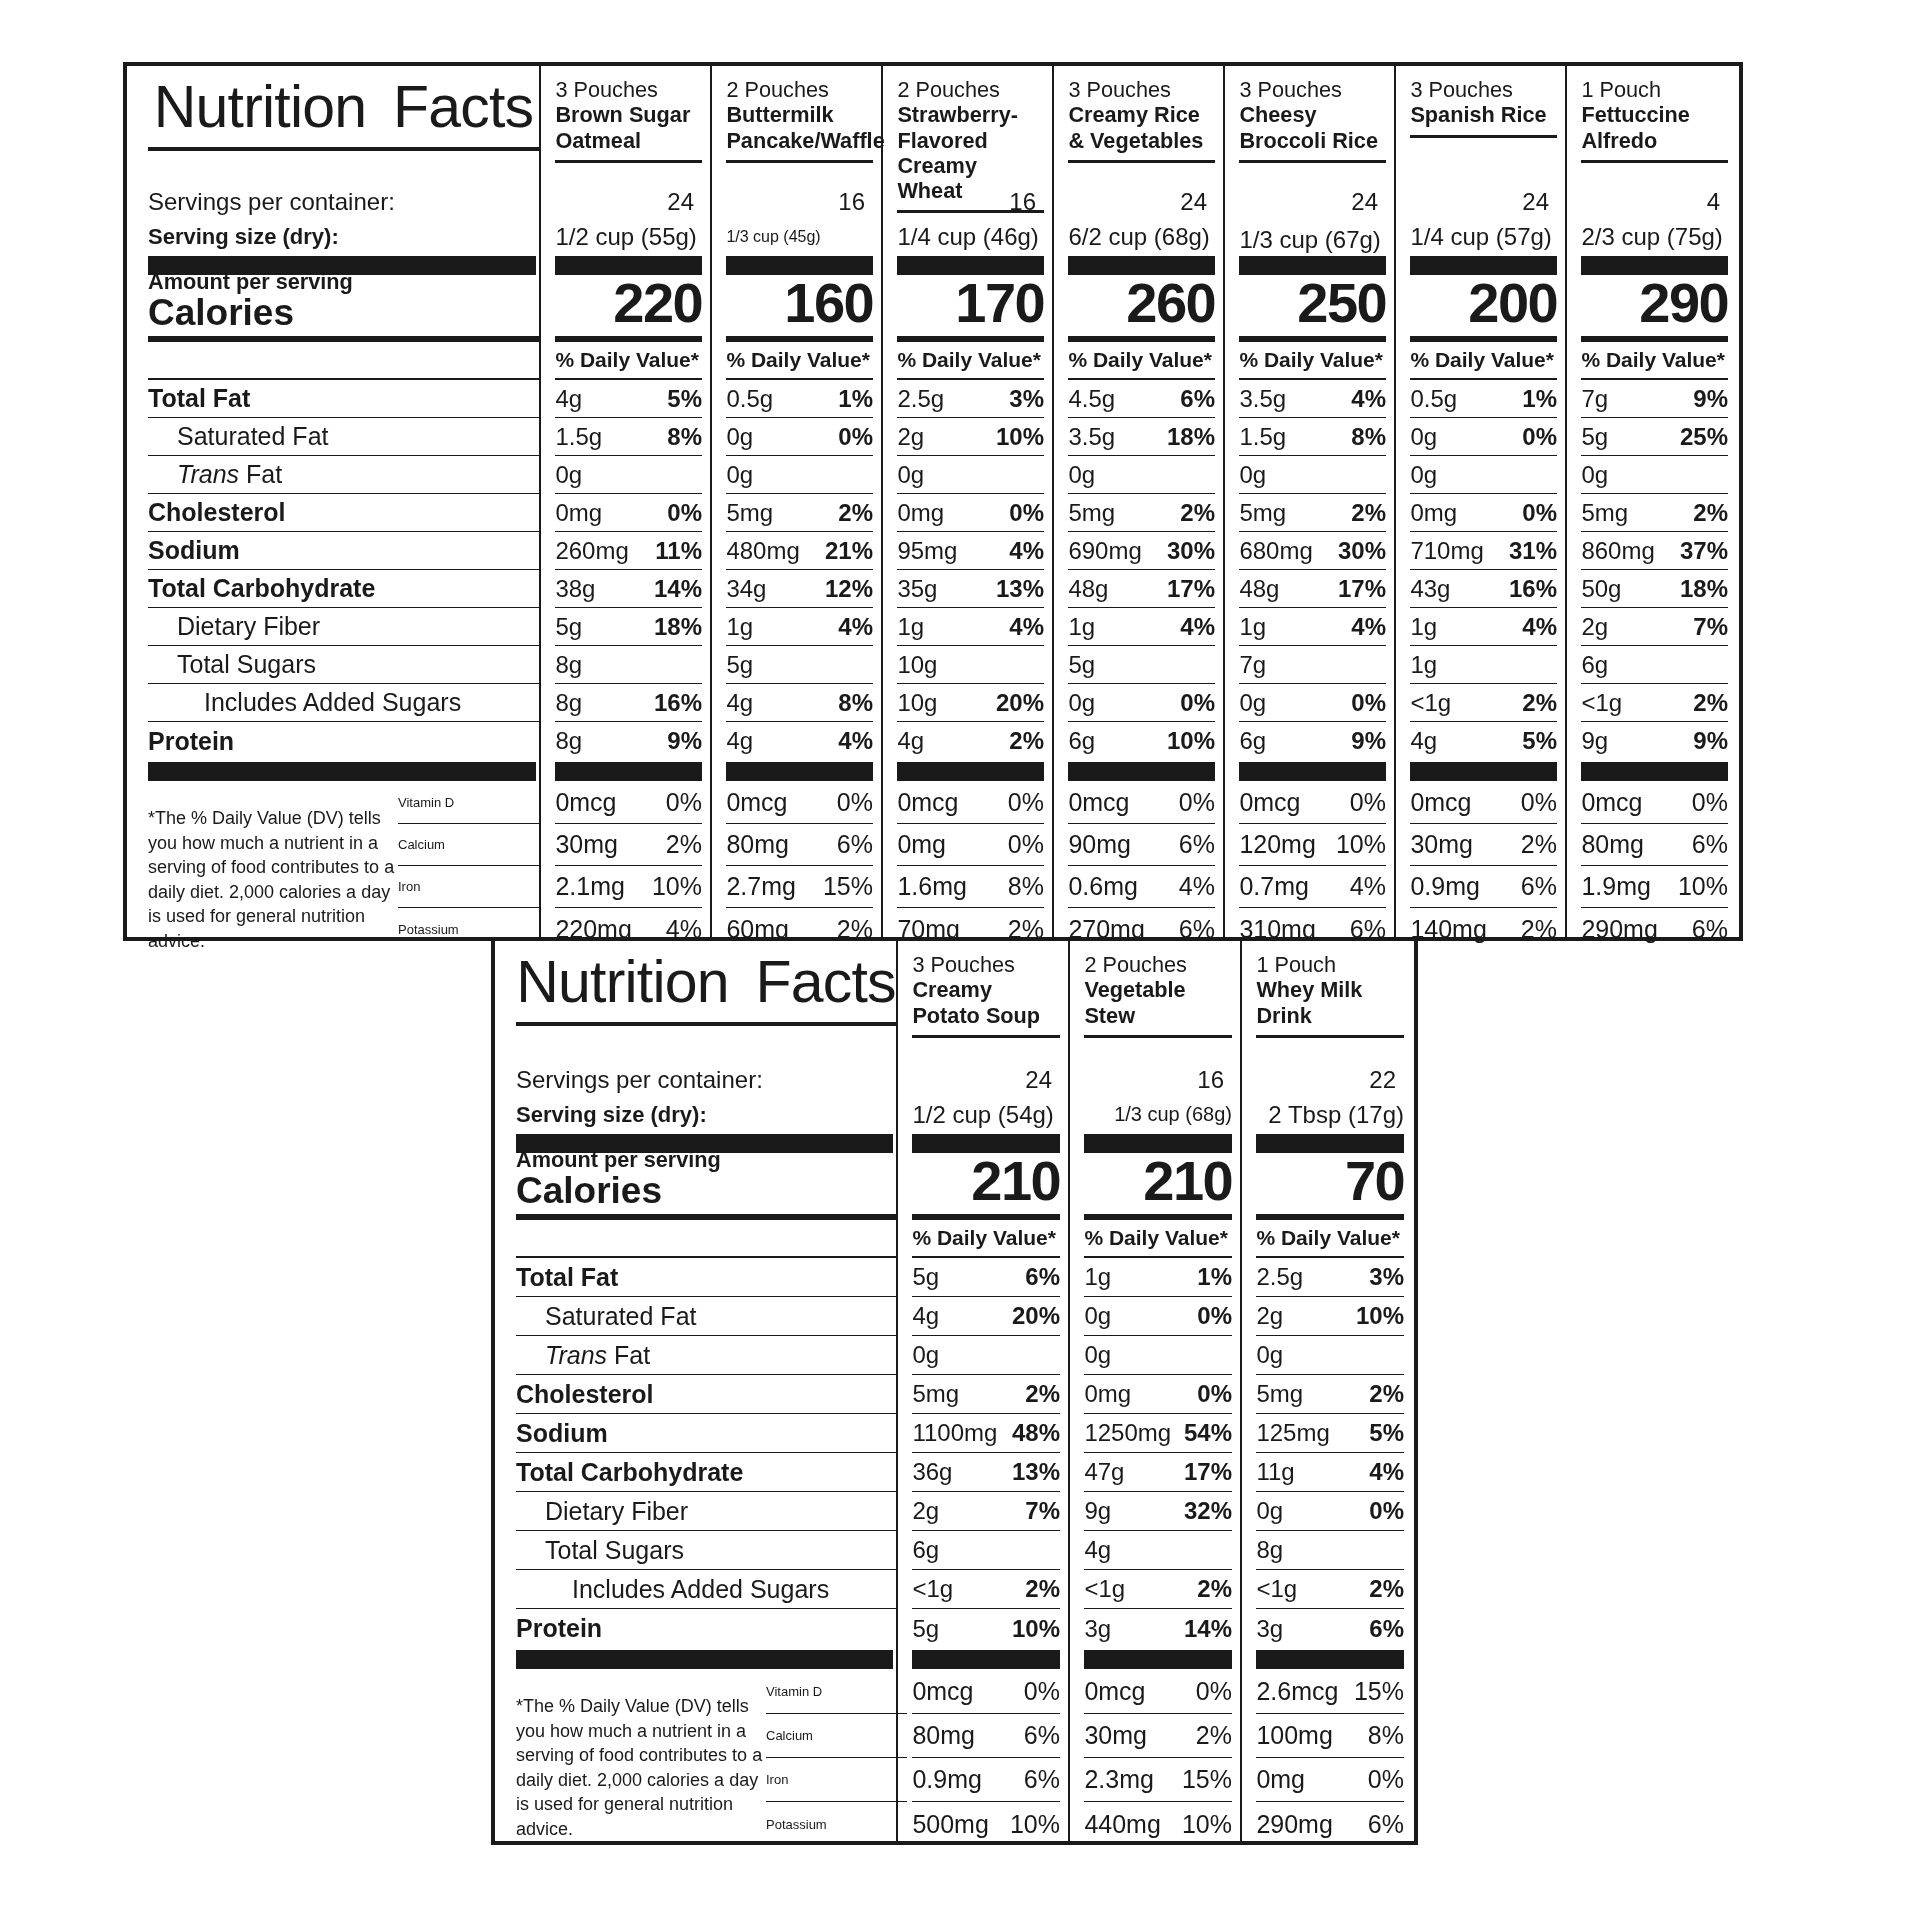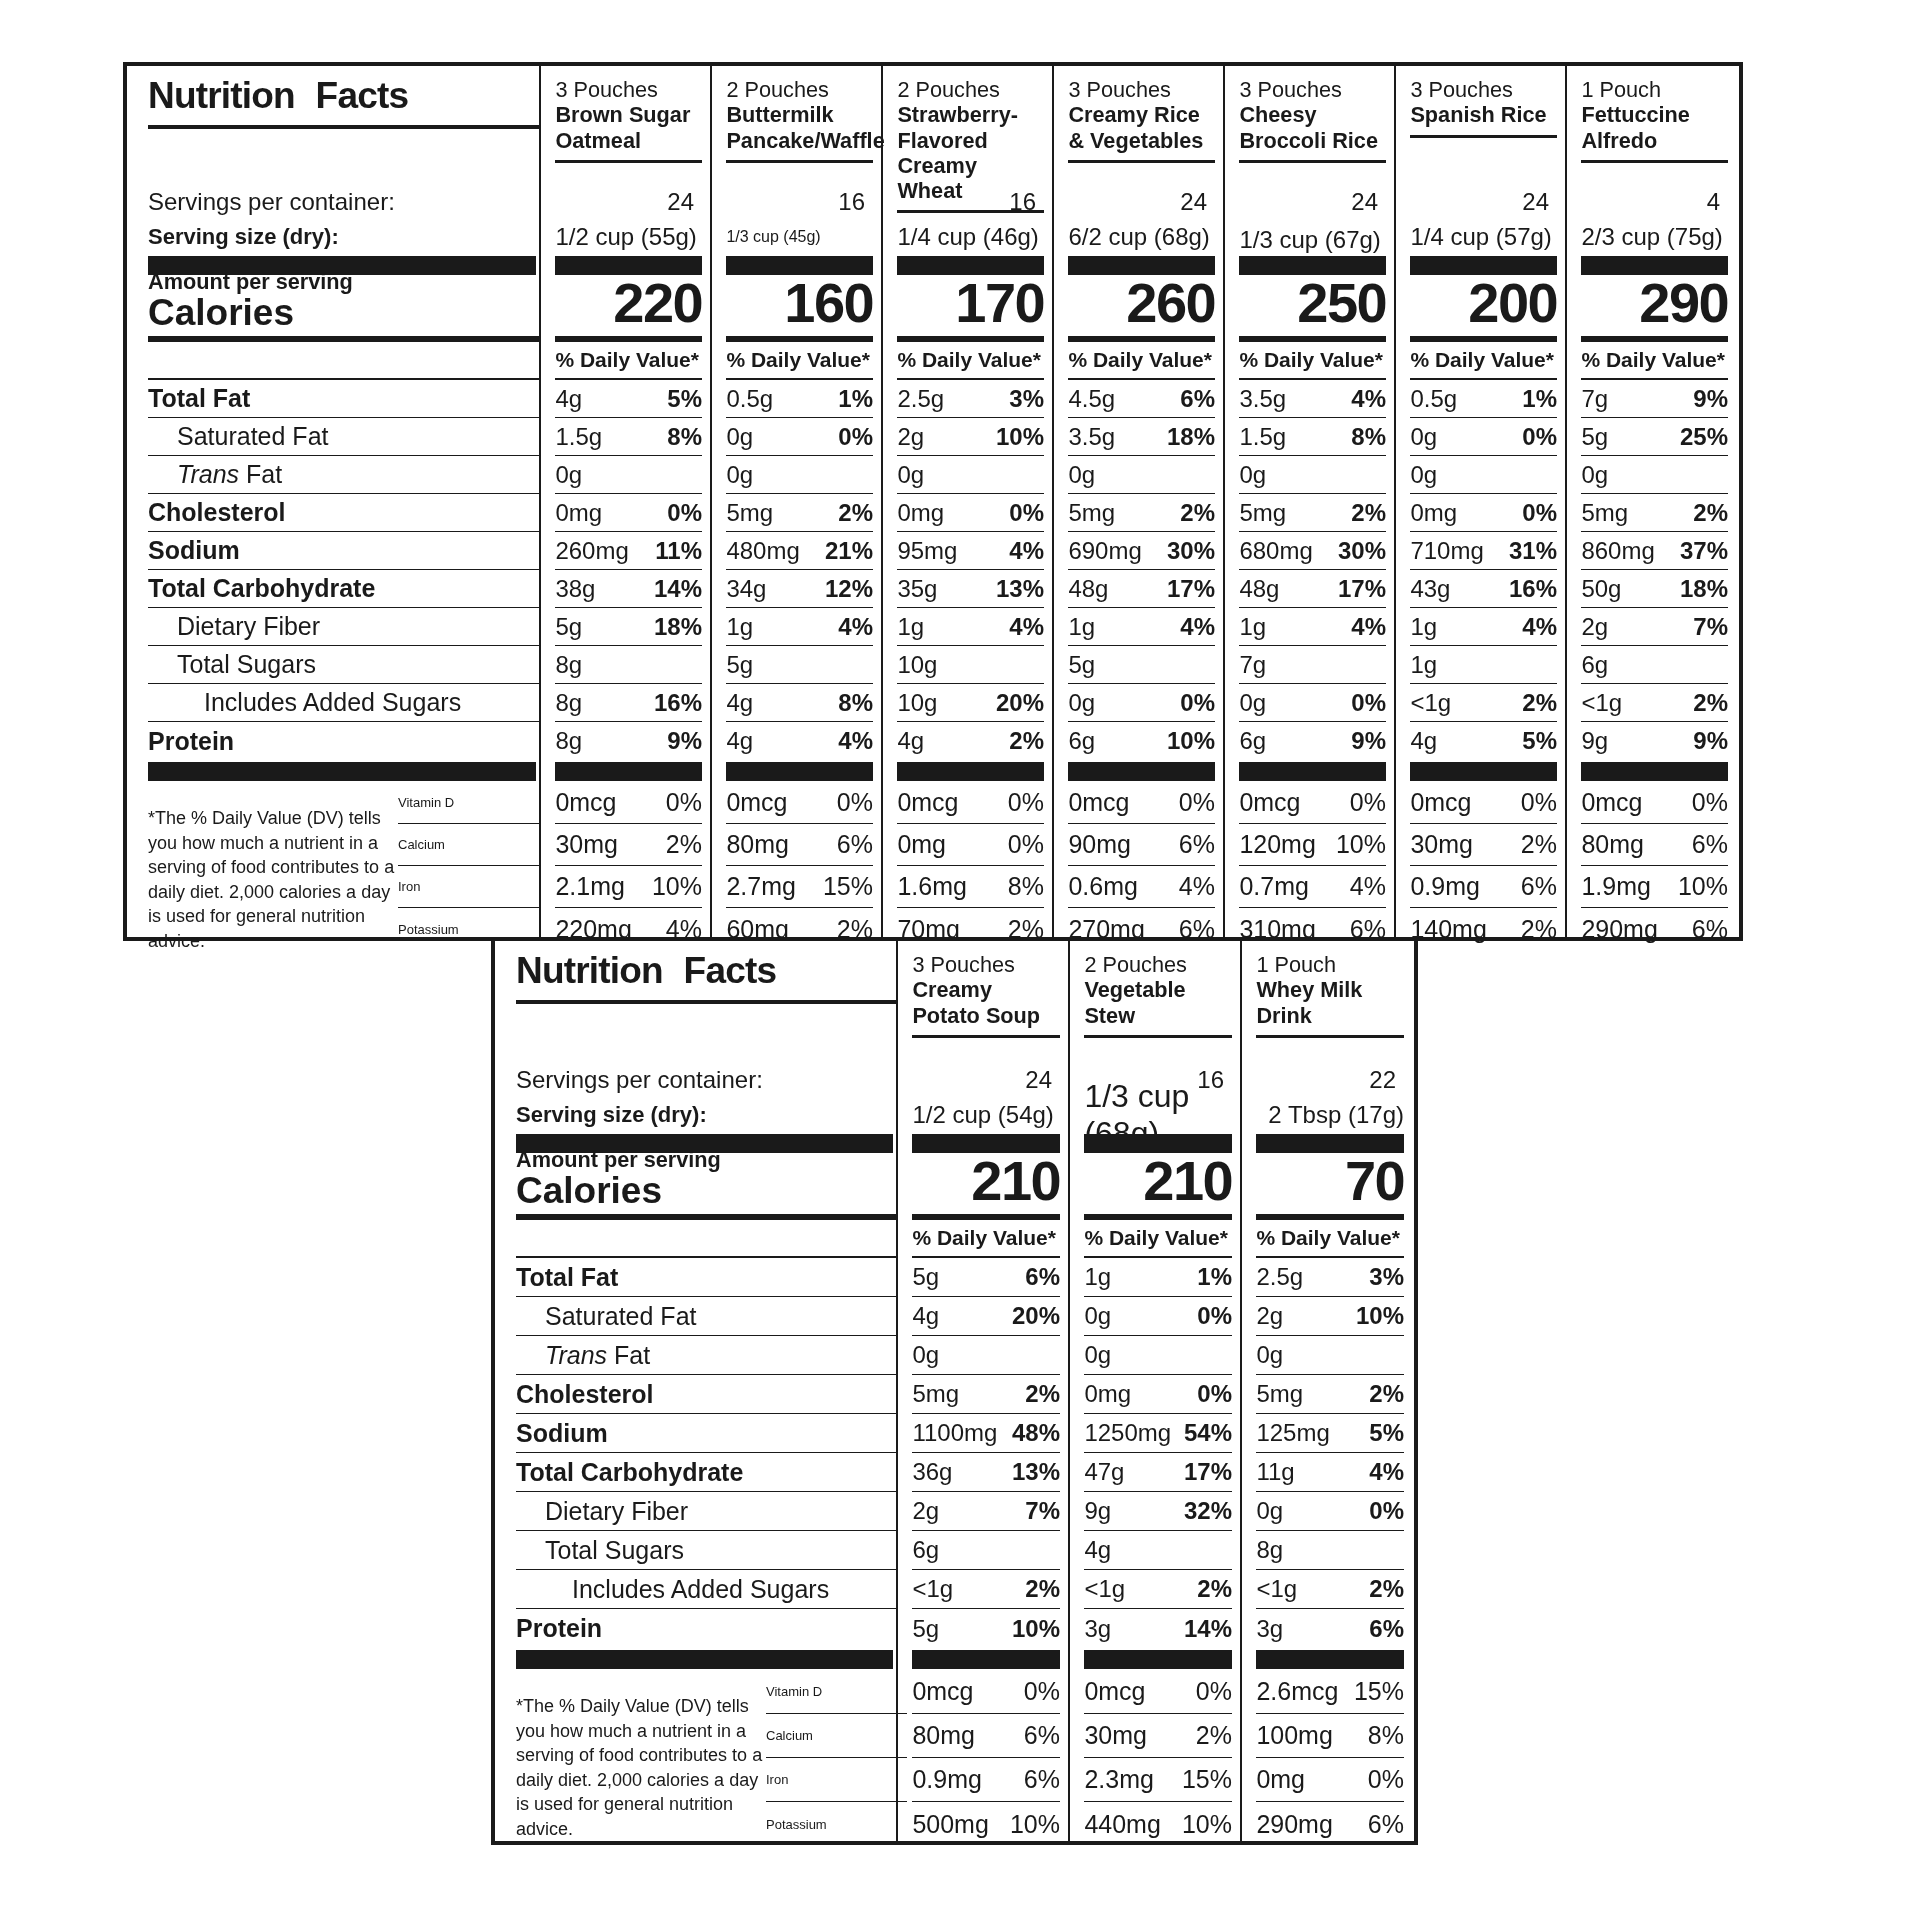--- a/index.html
+++ b/index.html
@@ -20,21 +20,21 @@
   .c-srv2{height:35px;}
   .c-barrow{height:19px;margin:1.6px 0;}
   .c-cal{height:66px;border-bottom:6.4px solid #1a1a1a;}
   .c-dv{height:38px;border-bottom:2.4px solid #1a1a1a;}
   .c-nut{height:38px;}
   .t2 .c-nut{height:39px;}
   .c-vit{height:42px;}
   .t2 .c-vit{height:44px;}
   .rule{border-bottom:1.6px solid #1a1a1a;}
   .hdr-inner{padding-top:11.2px;width:100%;}
-  .nf-title{font-size:37px;font-weight:bold;line-height:1.02;letter-spacing:-0.8px;word-spacing:11.2px;white-space:nowrap;}
+  .nf-title{font-size:59px;font-weight:normal;line-height:1.02;letter-spacing:-0.8px;word-spacing:11.2px;white-space:nowrap;text-align:center;}
   .title-rule{height:4px;background:#1a1a1a;margin-top:9.6px;width:100%;}
   .prod-pouches{font-size:21.7px;line-height:1.16;}
   .prod-name{font-size:21.7px;font-weight:bold;line-height:1.16;}
   .hdr-rule{height:3.2px;background:#1a1a1a;margin-top:7.2px;width:100%;}
   .lab-srv1{font-size:24px;}
   .lab-srv2{font-size:22px;font-weight:bold;}
   .bar-fill{background:#1a1a1a;height:19px;flex:1;}
   .label-col .bar-fill{margin-right:3.2px;}
   .lab-cal{flex-direction:column;align-items:flex-start;justify-content:flex-end;padding-bottom:3.2px;}
   .aps{font-size:21.7px;font-weight:bold;line-height:1.1;margin-top:24px;}
@@ -833,21 +833,21 @@
         <div class="cell c-header">
           <div class="hdr-inner">
             <div class="prod-pouches">2 Pouches</div>
             <div class="prod-name">Vegetable Stew</div>
             <div class="hdr-rule"></div>
           </div>
         </div>
         <div class="cell c-srv1" style="justify-content: flex-end; font-size: 24px; padding-right: 8px;">
           <div>16</div>
         </div>
-        <div class="cell c-srv2" style="font-size: 32px;">
+        <div class="cell c-srv2" style="font-size: 20px; justify-content: flex-end;">
           <div>1/3 cup (68g)</div>
         </div>
         <div class="cell c-barrow">
           <div class="bar-fill"></div>
         </div>
         <div class="cell c-cal cal-num">
           <div>210</div>
         </div>
         <div class="cell c-dv dv-head">% Daily Value*</div>
         <div class="cell c-nut val rule">

